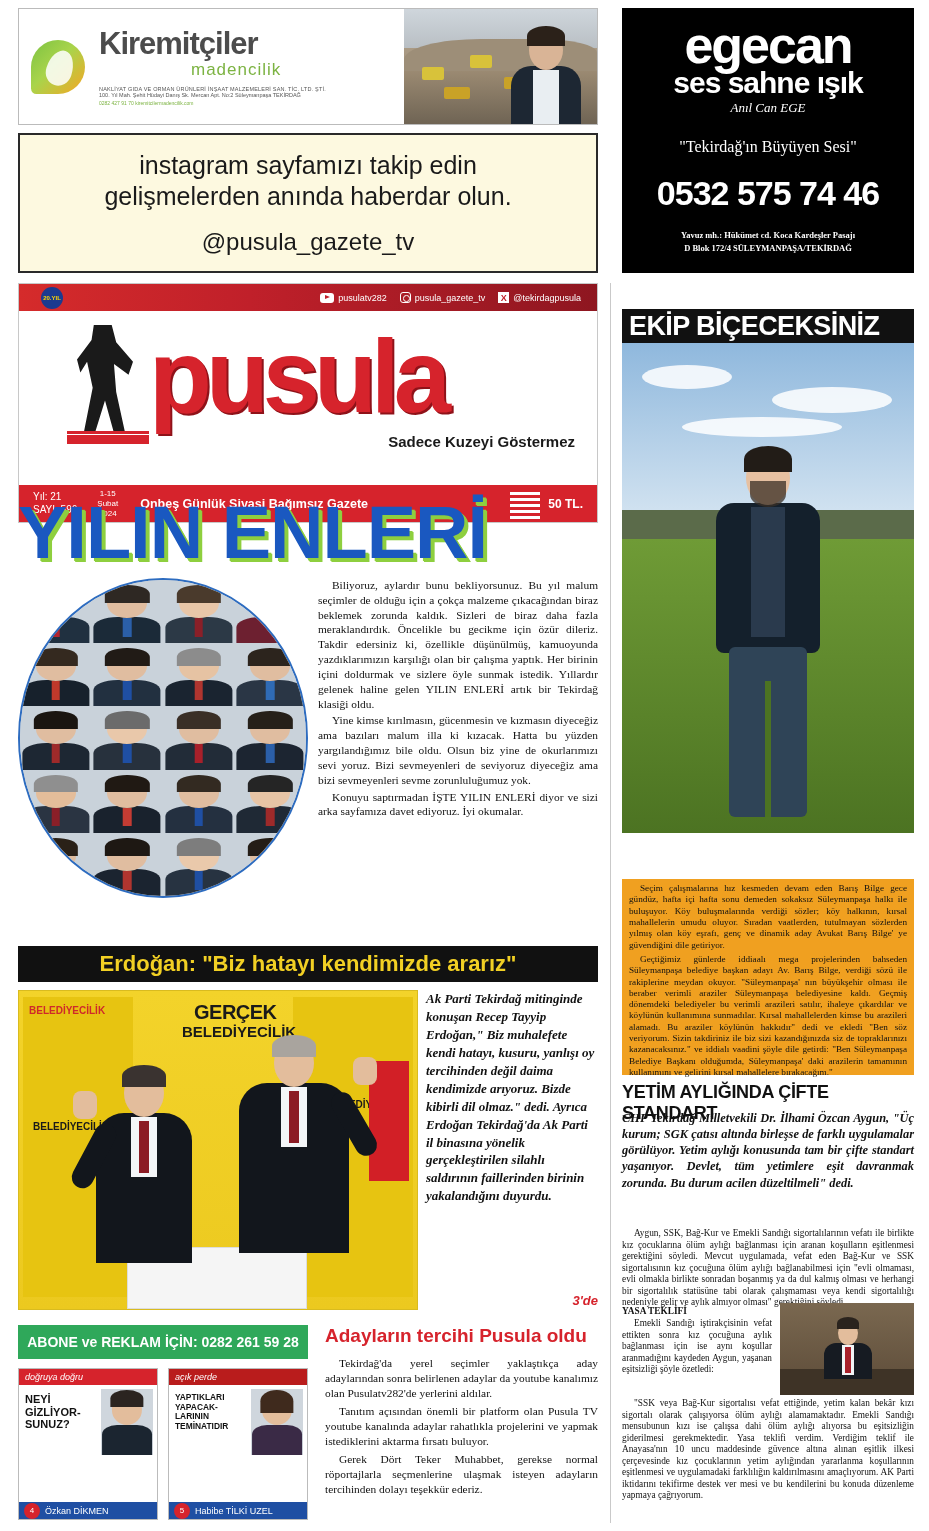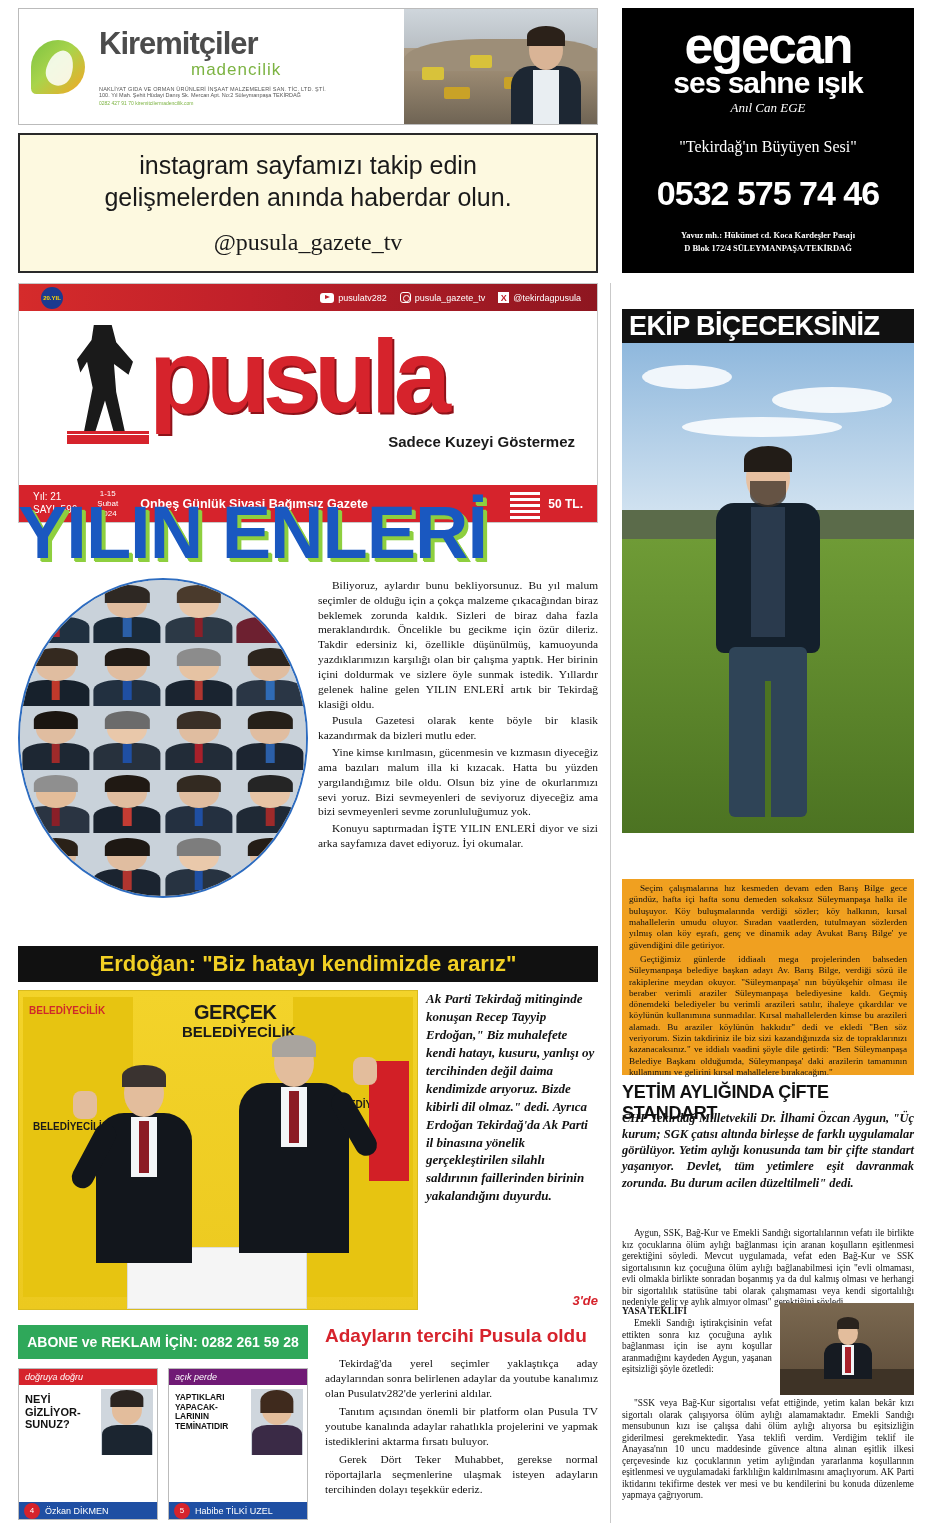--- a/index.html
+++ b/index.html
@@ -77,21 +77,21 @@
   
   #ad-instagram {
     left:18px; top:133px; width:580px; height:140px;
     border:2px solid #2a2a2a; background:#fdf9e0;
     display:flex; flex-direction:column; align-items:center; justify-content:center;
   }
   #ad-instagram .line {
     font-family:"Liberation Sans", sans-serif; font-size:25px; color:#1a1a1a; line-height:1.25;
   }
   #ad-instagram .handle {
-    font-family:Liberation Serif, serif; font-size:24px; color:#1a1a1a; margin-top:16px;
+    font-family:Liberation Sans, sans-serif; font-size:24px; color:#1a1a1a; margin-top:16px;
   }
 
   
   #ad-egecan {
     left:622px; top:8px; width:292px; height:265px;
     background:#000000; color:#ffffff; text-align:center;
     display:flex; flex-direction:column; align-items:center; justify-content:flex-start;
     padding-top:14px;
   }
   #ad-egecan .brand {
@@ -240,21 +240,21 @@
   
   #abone {
     left:18px; top:1325px; width:290px; height:34px;
     background:#2fa85a; color:#ffffff; display:flex; align-items:center; justify-content:center;
     font-family:"Liberation Sans", sans-serif; font-weight:bold; font-size:14px;
   }
 
   
   #columnists { left:18px; top:1368px; width:290px; height:152px; display:flex; gap:10px; }
   .col-card { width:140px; background:#ffffff; border:1px solid #bbb; position:relative; }
-  .col-card .hdr { height:16px; background:#701a75; color:#fff; font-family:"Liberation Sans", sans-serif; font-size:9px; display:flex; align-items:center; padding-left:6px; font-style:italic; }
+  .col-card .hdr { height:16px; background:#b91c1c; color:#fff; font-family:"Liberation Sans", sans-serif; font-size:9px; display:flex; align-items:center; padding-left:6px; font-style:italic; }
   .col-card.red .hdr { background:#d6232c; }
   .col-card .portrait { position:absolute; right:4px; top:20px; width:52px; height:66px; background:#cfd6dd; overflow:hidden; }
   .col-card .portrait .head { position:absolute; left:50%; transform:translateX(-50%); top:8%; width:58%; height:46%; border-radius:50%; background:#e3bd9c; }
   .col-card .portrait .hair { position:absolute; left:50%; transform:translateX(-50%); top:2%; width:64%; height:26%; border-radius:50% 50% 0 0; background:#2b2420; }
   .col-card .portrait .body { position:absolute; left:50%; transform:translateX(-50%); top:55%; width:96%; height:48%; border-radius:30% 30% 0 0; background:#1b2530; }
   .col-card .qtext { position:absolute; left:6px; top:24px; width:76px; font-family:"Liberation Sans", sans-serif; font-weight:bold; font-size:11px; line-height:1.15; color:#111; }
   .col-card .qtext.small { font-size:8.4px; }
   .col-card .ftr { position:absolute; left:0; bottom:0; width:100%; height:17px; background:#1f4fa3; color:#fff; font-family:"Liberation Sans", sans-serif; font-size:9px; display:flex; align-items:center; }
   .col-card .ftr .num { width:16px; height:16px; border-radius:50%; background:#d6232c; color:#fff; display:flex; align-items:center; justify-content:center; font-size:8px; margin:0 5px; }
 
@@ -571,21 +571,20 @@
     <div class="cface">
         <div class="body" style="background:#1d2734"></div>
         <div class="head"></div>
         <div class="hair" style="background:#241d16"></div>
         <div class="tie" style="background:#8a1f28"></div>
       </div>
   </div>
 
   <div class="abs" id="lead-article">
     <p>Biliyoruz, aylardır bunu bekliyorsunuz. Bu yıl malum seçimler de olduğu için a çokça malzeme çıkacağından biraz beklemek zorunda kaldık. Sizleri de biraz daha fazla meraklandırdık. Öncelikle bu gecikme için özür dileriz. Takdir edersiniz ki, özellikle düşünülmüş, kamuoyunda yazdıklarımızın karşılığı olan bir çalışma yaptık. Her birinin içini doldurmak ve sizlere öyle sunmak istedik. Yıllardır gelenek haline gelen YILIN ENLERİ artık bir Tekirdağ klasiği oldu.</p>
-    <p>Pusula Gazetesi olarak kente böyle bir klasik kazandırmak da bizleri mutlu eder.</p>
     <p>Yine kimse kırılmasın, gücenmesin ve kızmasın diyeceğiz ama bazıları malum illa ki kızacak. Hatta bu yüzden yargılandığımız bile oldu. Olsun biz yine de okurlarımızı sevi yoruz. Bizi sevmeyenleri de seviyoruz diyeceğiz ama bizi sevmeyenleri sevme zorunluluğumuz yok.</p>
     <p>Konuyu saptırmadan İŞTE YILIN ENLERİ diyor ve sizi arka sayfamıza davet ediyoruz. İyi okumalar.</p>
   </div>
 
   <div class="abs" id="erdogan-headline">Erdoğan: "Biz hatayı kendimizde ararız"</div>
 
   <div class="abs" id="erdogan-photo">
     <div class="stage"></div>
     <div class="banner-l"></div>
     <div class="banner-r"></div>

